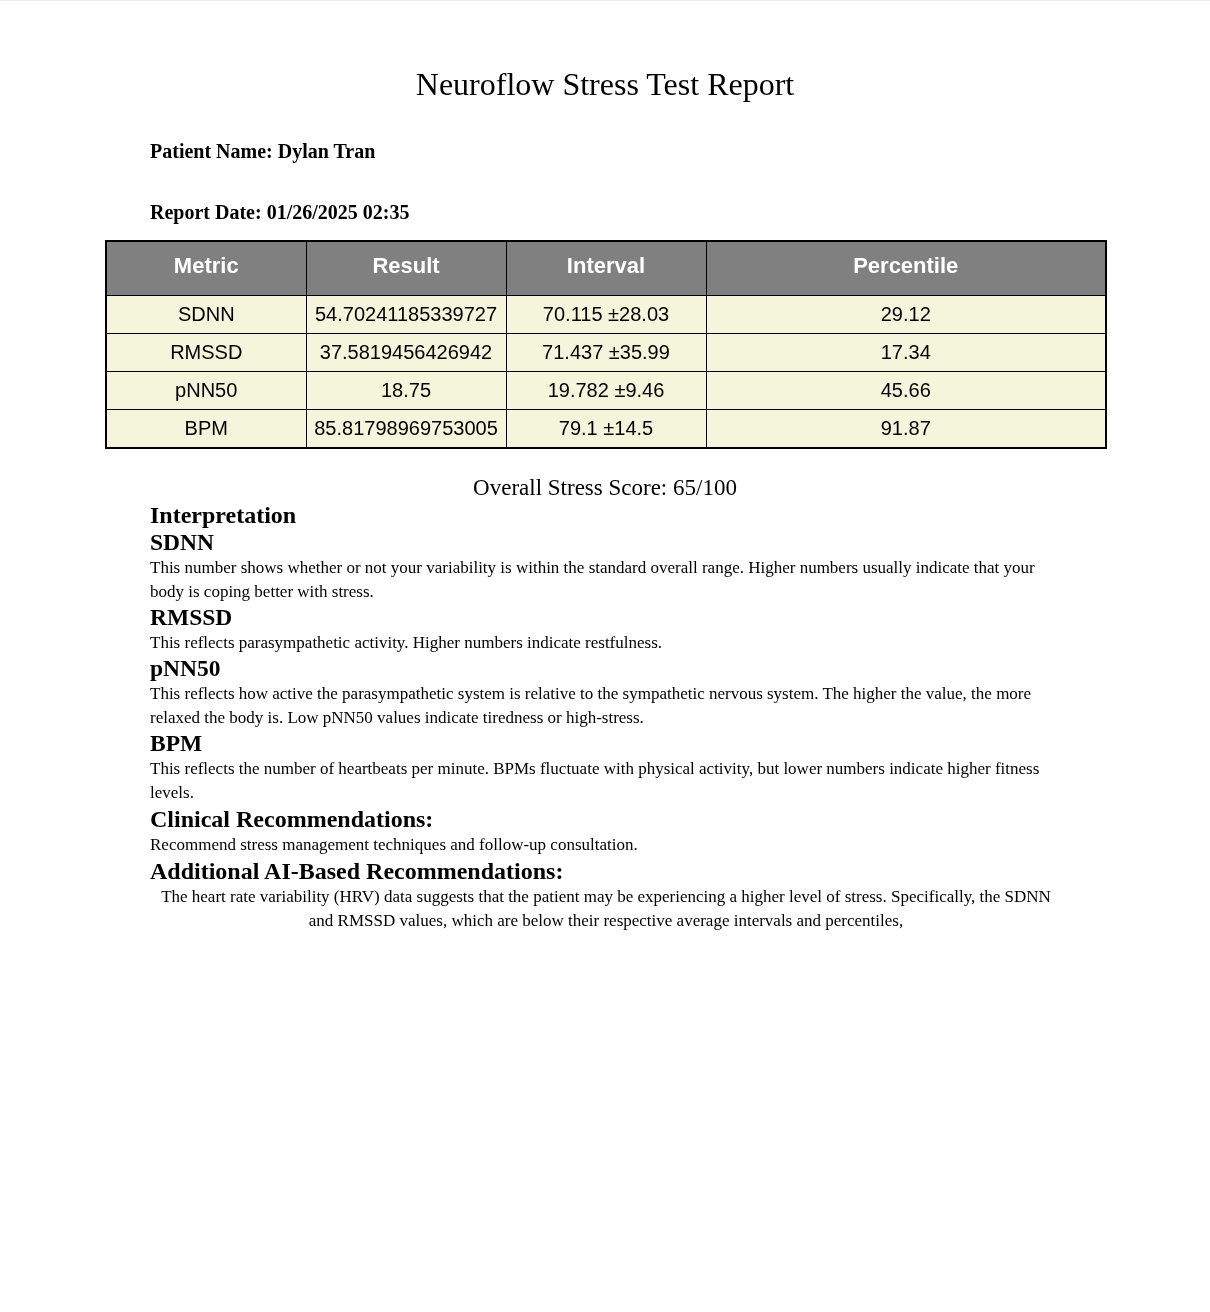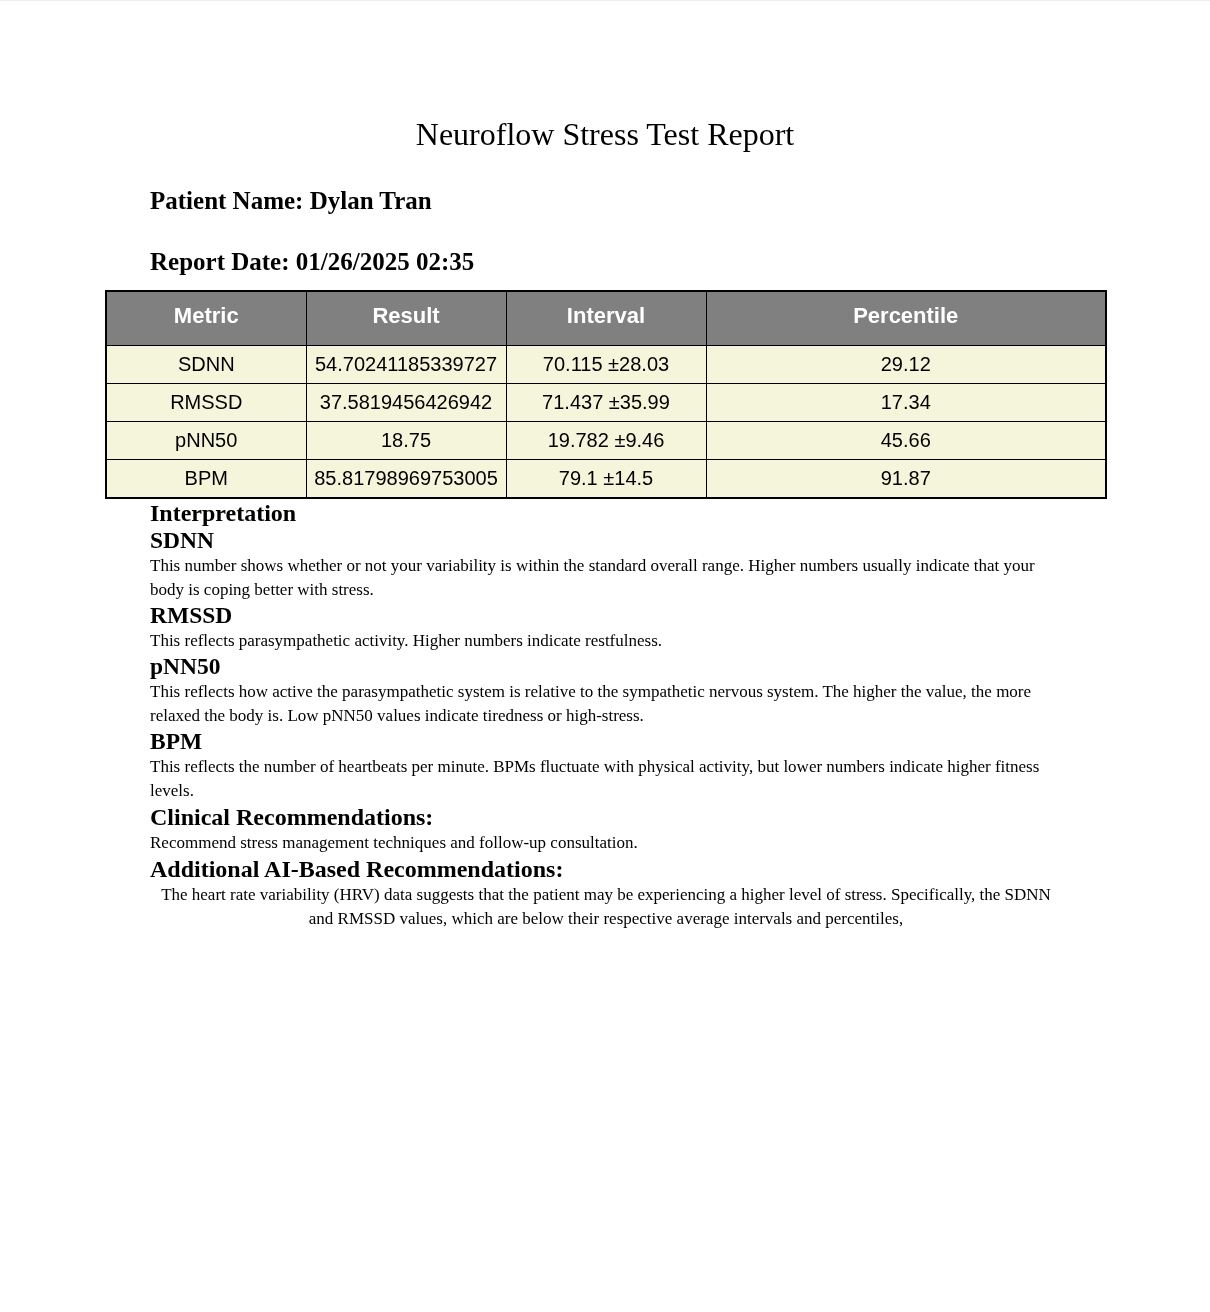--- a/index.html
+++ b/index.html
@@ -13,29 +13,29 @@
   }
   .page {
     position: relative;
     width: 1210px;
     height: 1312px;
     overflow: hidden;
     box-sizing: border-box;
     border-top: 1px solid #ececec;
   }
   .report-title {
-    margin: 114px 0 0 0;
+    margin: 64px 0 0 0;
     text-align: center;
     font-size: 32px;
     font-weight: normal;
     line-height: 38px;
   }
   .meta-line {
     margin: 0 0 0 150px;
-    font-size: 25px;
+    font-size: 20px;
     font-weight: bold;
     line-height: 26px;
   }
   .mt35 { margin-top: 35px; }
   .mt33 { margin-top: 33px; }
   .mt32 { margin-top: 32px; }
   .mt26 { margin-top: 26px; }
   .mt25 { margin-top: 25px; }
   .mt20 { margin-top: 20px; }
   .mt19 { margin-top: 19px; }
@@ -142,20 +142,21 @@
       </tr>
       <tr>
         <td>BPM</td>
         <td>85.81798969753005</td>
         <td>79.1 ±14.5</td>
         <td>91.87</td>
       </tr>
     </tbody>
   </table>
 
+  <p class="score-line">Overall Stress Score: 65/100</p>
 
   <h2 class="section-heading mt32">Interpretation</h2>
 
   <h3 class="metric-heading mt33">SDNN</h3>
   <p class="body-text mt20">This number shows whether or not your variability is within the standard overall range. Higher numbers usually indicate that your body is coping better with stress.</p>
 
   <h3 class="metric-heading mt26">RMSSD</h3>
   <p class="body-text mt20">This reflects parasympathetic activity. Higher numbers indicate restfulness.</p>
 
   <h3 class="metric-heading mt26">pNN50</h3>

